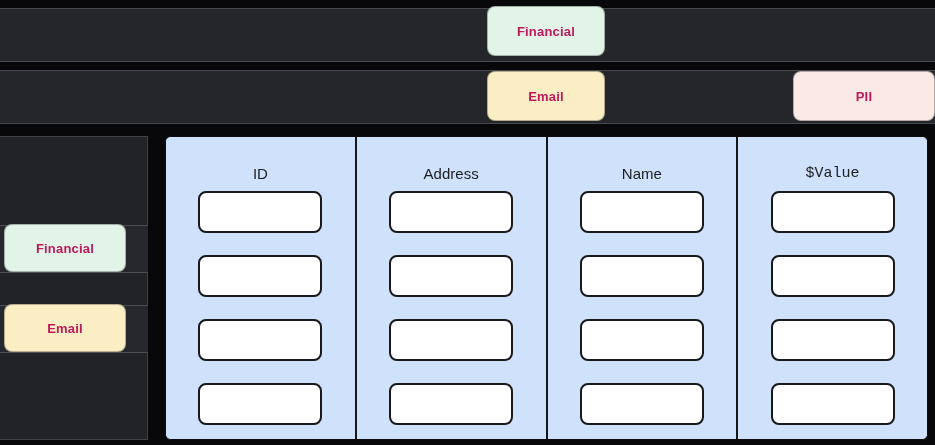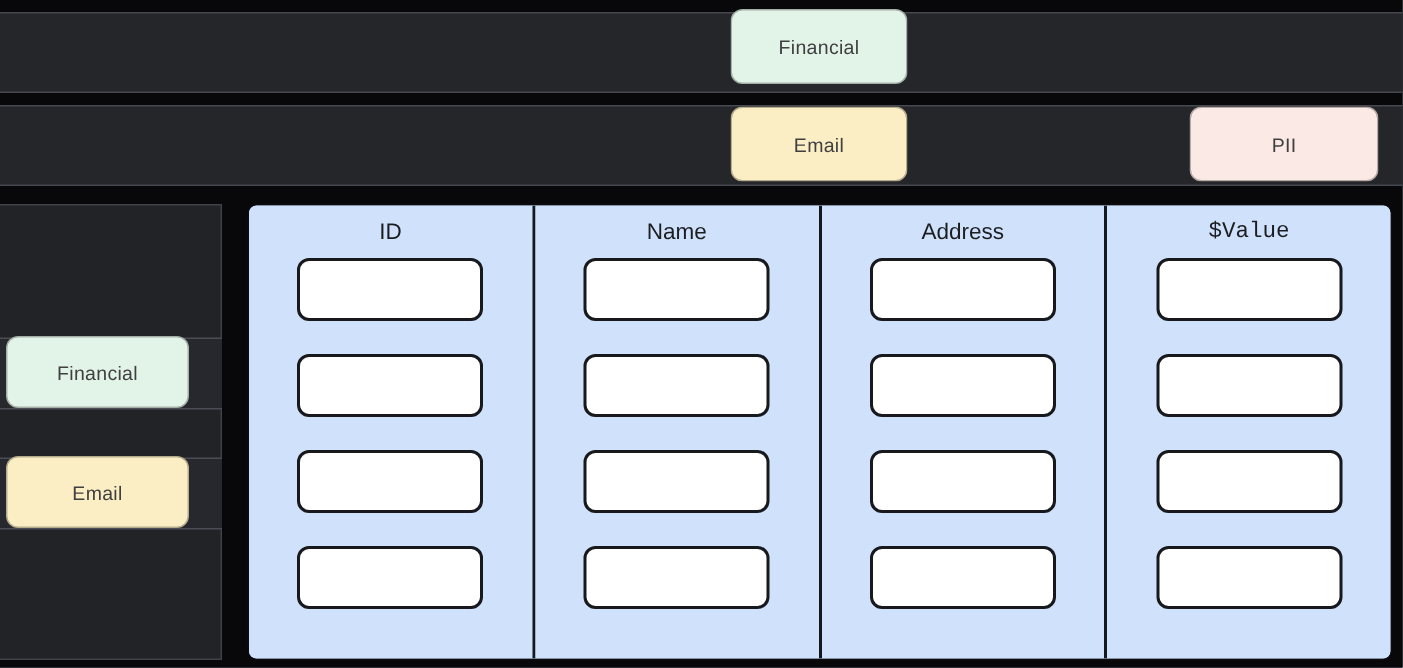--- a/index.html
+++ b/index.html
@@ -34,33 +34,33 @@
 
   
   .chip {
     position: absolute;
     display: flex;
     align-items: center;
     justify-content: center;
     border-radius: 8px;
     border: 1px solid rgba(0,0,0,0.28);
     font-size: 13px;
-    font-weight: normal;
-    color: #404040;
+    font-weight: bold;
+    color: #be185d;
     letter-spacing: 0.2px;
     box-sizing: border-box;
     user-select: none;
   }
   .chip-financial { background: #e2f3e8; }
   .chip-email     { background: #fbeec4; }
   .chip-pii       { background: #fbe9e6; }
 
   #chip-top-financial { left: 487px; top: 6px;  width: 118px; height: 50px; }
   #chip-top-email     { left: 487px; top: 71px; width: 118px; height: 50px; }
-  #chip-top-pii       { left: 793px; top: 71px; width: 126px; height: 50px; }
+  #chip-top-pii       { left: 793px; top: 71px; width: 142px; height: 50px; }
 
   
   #sidebar {
     position: absolute;
     left: 0;
     top: 136px;
     width: 148px;
     height: 304px;
     background: #212327;
     border: 1px solid #3e4147;
@@ -103,21 +103,21 @@
     border-right: 2px solid #15171a;
     box-sizing: border-box;
     display: flex;
     flex-direction: column;
     align-items: center;
     position: relative;
   }
   .col:last-child { border-right: none; font-family: Liberation Mono, monospace; }
 
   .col-header {
-    margin-top: 9px;
+    margin-top: 28px;
     margin-bottom: 9px;
     font-size: 15px;
     color: #1c1d20;
     text-align: center;
     user-select: none;
   }
 
   .cells {
     display: flex;
     flex-direction: column;
@@ -164,40 +164,40 @@
       <div class="cells">
         <div class="cell"></div>
         <div class="cell"></div>
         <div class="cell"></div>
         <div class="cell"></div>
       </div>
     </div>
 
 
     <div class="col">
+      <div class="col-header">Address</div>
+      <div class="cells">
+        <div class="cell"></div>
+        <div class="cell"></div>
+        <div class="cell"></div>
+        <div class="cell"></div>
+      </div>
+    </div>
+
+    <div class="col">
       <div class="col-header">Name</div>
       <div class="cells">
         <div class="cell"></div>
         <div class="cell"></div>
         <div class="cell"></div>
         <div class="cell"></div>
       </div>
     </div>
 
     <div class="col">
-      <div class="col-header">Address</div>
-      <div class="cells">
-        <div class="cell"></div>
-        <div class="cell"></div>
-        <div class="cell"></div>
-        <div class="cell"></div>
-      </div>
-    </div>
-
-    <div class="col">
       <div class="col-header">$Value</div>
       <div class="cells">
         <div class="cell"></div>
         <div class="cell"></div>
         <div class="cell"></div>
         <div class="cell"></div>
       </div>
     </div>
 
   </div>

